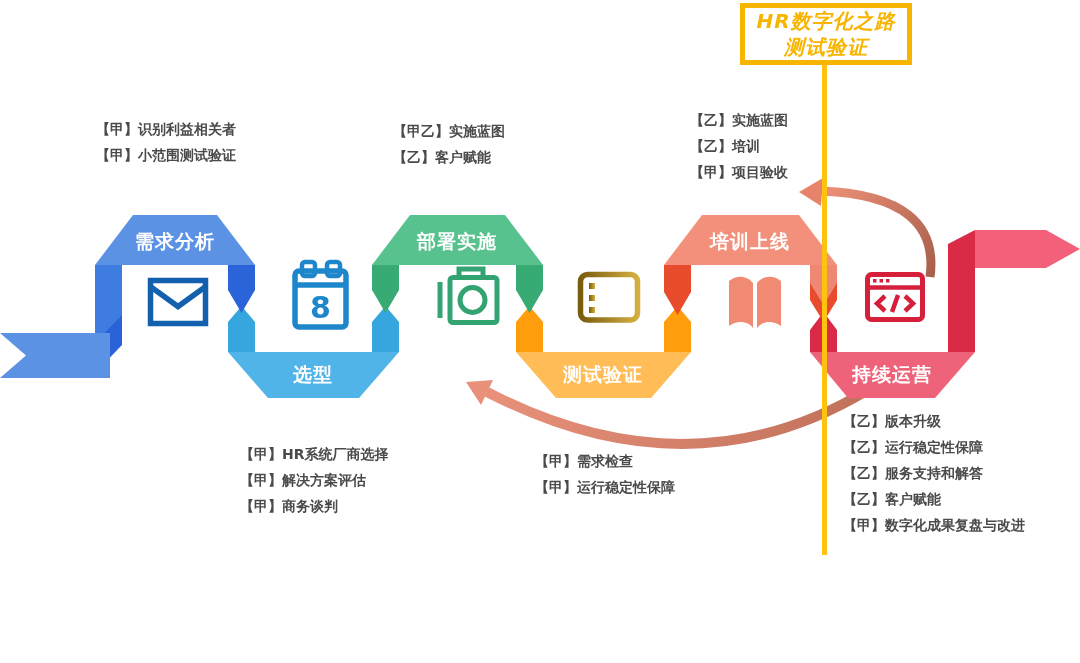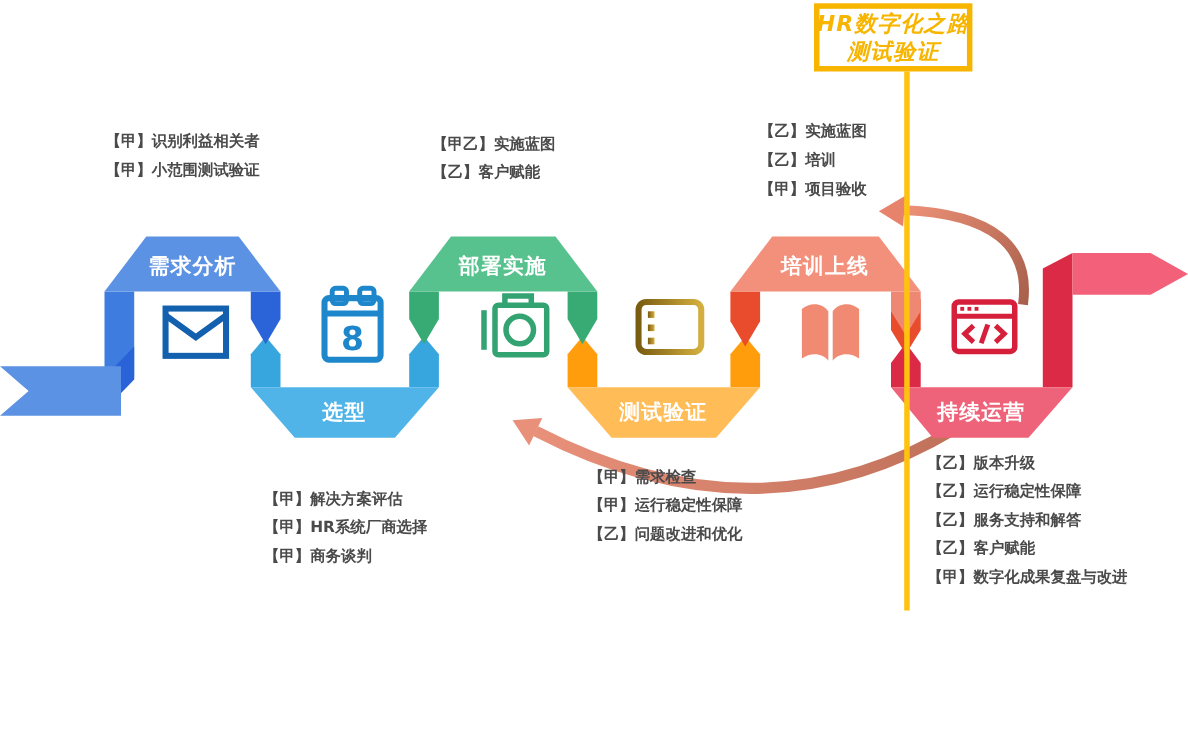--- a/index.html
+++ b/index.html
@@ -1,19 +1,19 @@
 <!DOCTYPE html>
 <html><head>
 <meta charset="utf-8">
 <style>
   html,body{margin:0;padding:0;background:#fff;}
   .canvas{position:relative;width:1080px;height:663px;background:#fff;overflow:hidden;
           font-family:"DejaVu Sans","Liberation Sans",sans-serif;}
   .canvas svg{position:absolute;left:0;top:0;}
-  .banner{position:absolute;left:740px;top:3px;width:144px;height:62px;box-sizing:border-box;
+  .banner{position:absolute;left:740px;top:3px;width:172px;height:62px;box-sizing:border-box;
           border:5px solid #F7B500;background:#fff;display:flex;flex-direction:column;
           align-items:center;justify-content:center;z-index:30;}
   .banner span{color:#F7B500;font-weight:bold;font-style:italic;font-size:20px;line-height:1.3;
           letter-spacing:1px;white-space:nowrap;}
   .ann{position:absolute;font-size:14px;font-weight:bold;color:#4A4A4A;line-height:26px;
           white-space:nowrap;z-index:20;}
   .stage-label{font-weight:bold;fill:#ffffff;font-size:19px;letter-spacing:1px;}
   .cal-num{font-weight:bold;fill:#1E87CC;font-size:30px;}
 </style>
 </head>
@@ -152,28 +152,27 @@
 <div class="ann" style="left:393px;top:118px">
       <div>【甲乙】实施蓝图</div>
       <div>【乙】客户赋能</div>
     </div>
 <div class="ann" style="left:690px;top:107px">
       <div>【乙】实施蓝图</div>
       <div>【乙】培训</div>
       <div>【甲】项目验收</div>
     </div>
 <div class="ann" style="left:240px;top:441px">
+      <div>【甲】HR系统厂商选择</div>
       <div>【甲】解决方案评估</div>
-      <div>【甲】HR系统厂商选择</div>
       <div>【甲】商务谈判</div>
     </div>
-<div class="ann" style="left:535px;top:421px">
+<div class="ann" style="left:535px;top:448px">
       <div>【甲】需求检查</div>
       <div>【甲】运行稳定性保障</div>
-      <div>【乙】问题改进和优化</div>
     </div>
 <div class="ann" style="left:843px;top:408px">
       <div>【乙】版本升级</div>
       <div>【乙】运行稳定性保障</div>
       <div>【乙】服务支持和解答</div>
       <div>【乙】客户赋能</div>
       <div>【甲】数字化成果复盘与改进</div>
     </div>
 
 </div>

